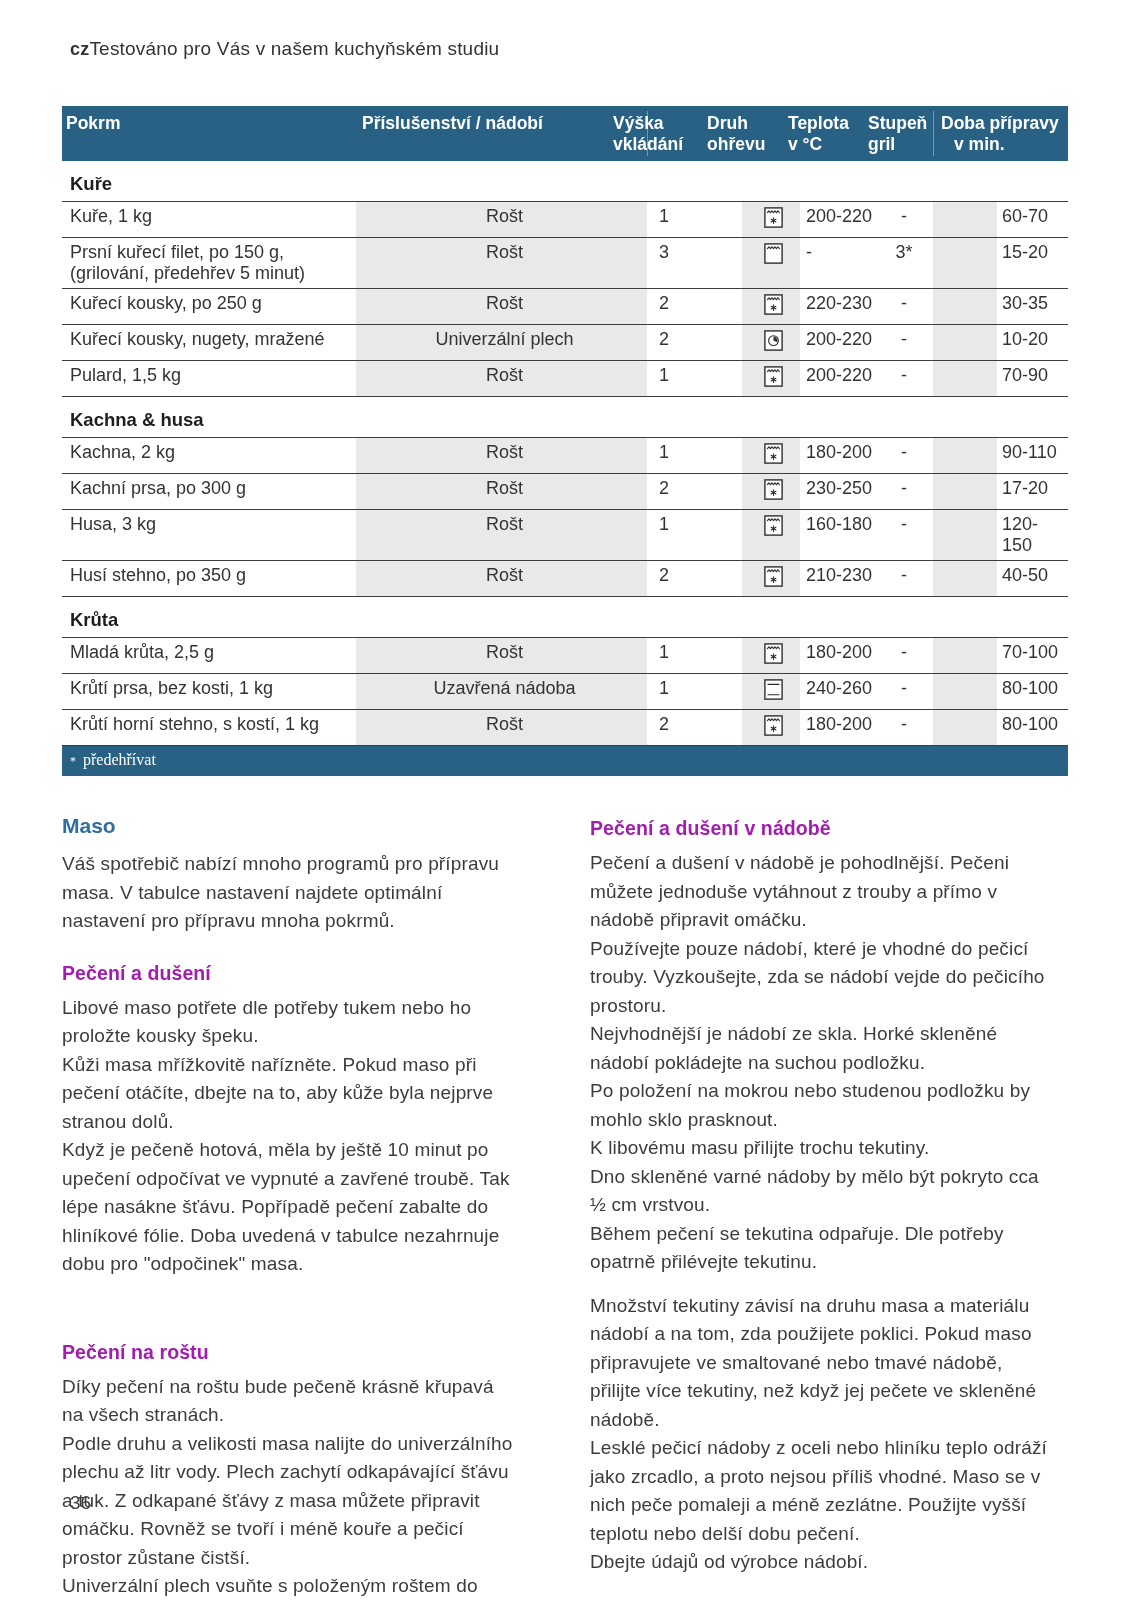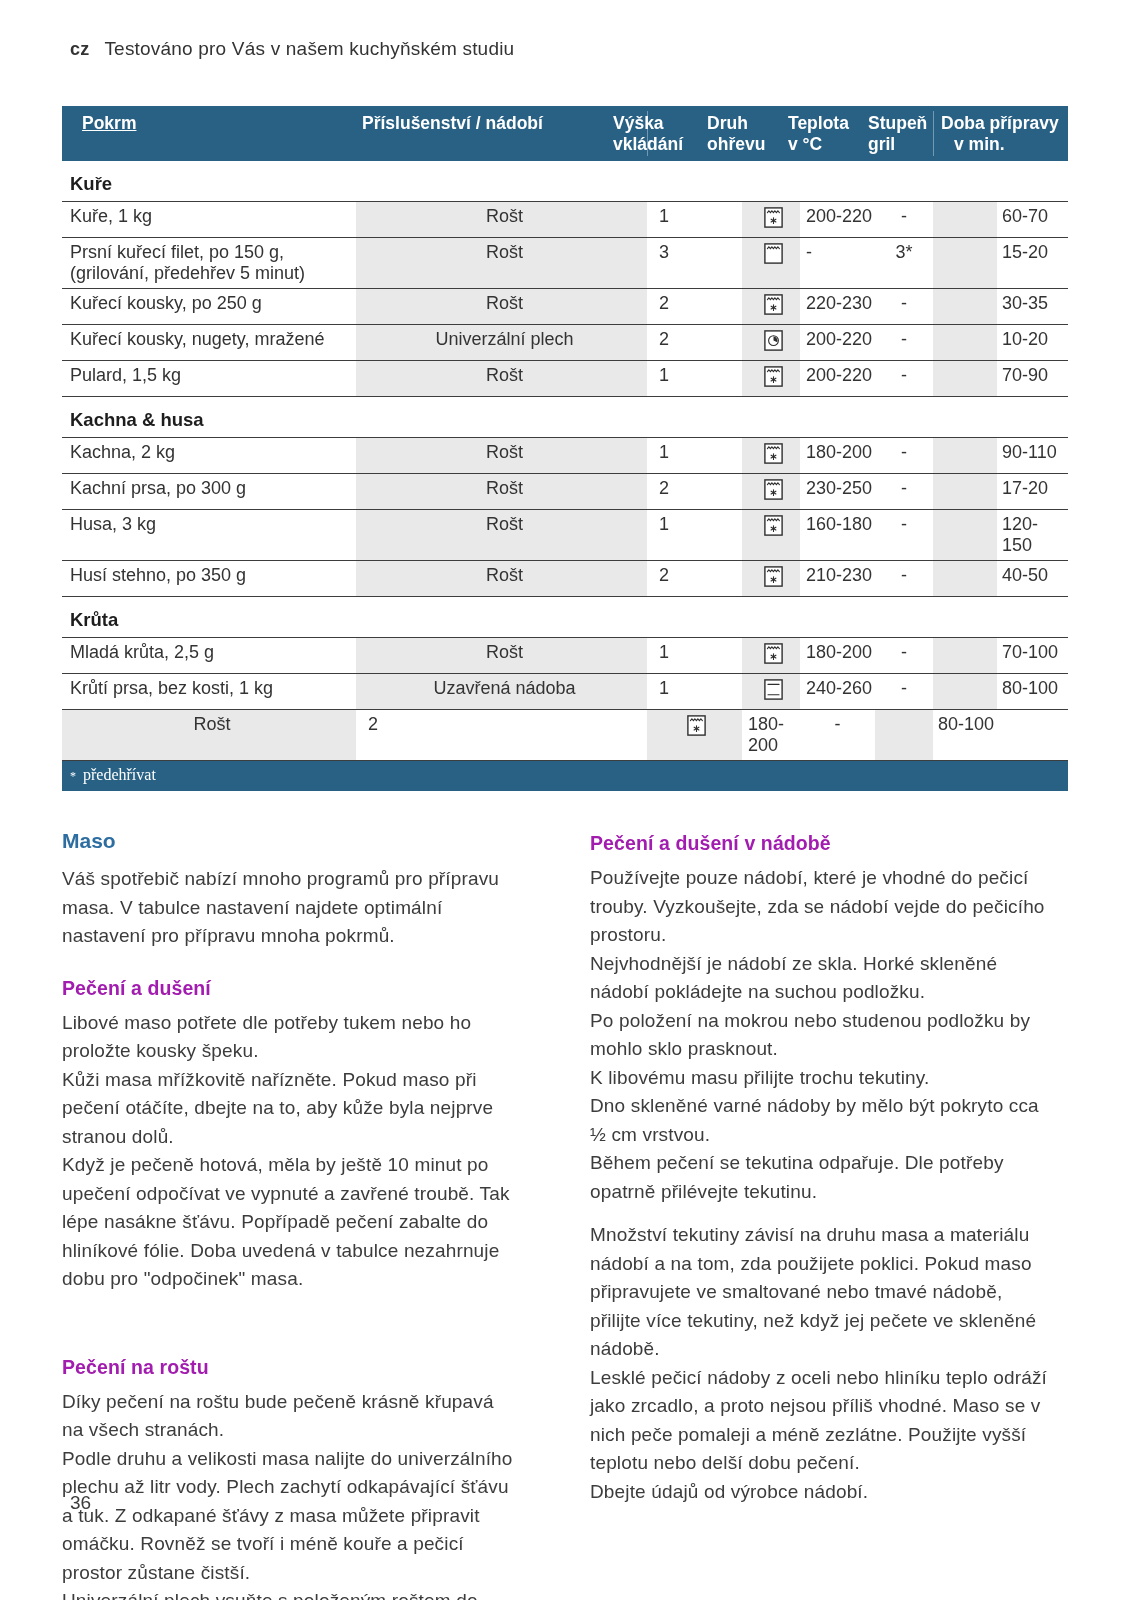--- a/index.html
+++ b/index.html
@@ -1,29 +1,29 @@
 <!DOCTYPE html>
 <html><head>
 <meta charset="utf-8">
 <style>
   html,body{margin:0;padding:0;background:#ffffff;}
   .page{position:relative;width:1130px;height:1600px;background:#fff;overflow:hidden;
         font-family:"Liberation Sans","DejaVu Sans",sans-serif;}
 
   
   .topbar{margin:38px 0 0 70px;font-size:19px;color:#333;letter-spacing:.2px;}
-  .cz{font-weight:bold;font-size:18px;margin-right:15px;text-align:right;}
+  .cz{font-weight:bold;font-size:18px;text-align:right;}
 
   
   .ovtable{width:1006px;margin:46px 0 0 62px;font-size:18px;color:#333;}
   .thead{position:relative;background:#286184;color:#fff;display:grid;
          grid-template-columns:294px 257px 94px 81px 80px 73px 1fr;
          height:55px;font-weight:bold;font-size:17.5px;}
   .hc{padding-top:7px;line-height:21px;}
-  .hc.l8{padding-left:20px;text-decoration:underline;} .hc.l6{padding-left:6px;}
+  .hc.l8{padding-left:4px;} .hc.l6{padding-left:6px;}
   .hc .ind{padding-left:13px;}
   .hdiv{position:absolute;top:5px;bottom:5px;width:1px;background:rgba(255,255,255,.35);}
 
   .trow-title{font-weight:bold;font-size:18.5px;padding:12px 0 6px 8px;
               border-bottom:1.5px solid #3d3d3d;color:#1d1d1d;}
   .trow{display:grid;grid-template-columns:294px 291px 95px 58px 75px 58px 64px 1fr;
         border-bottom:1.5px solid #3d3d3d;min-height:28px;line-height:21px;}
   .c{padding-top:4px;padding-bottom:4px;}
   .c-pokrm{padding-left:8px;padding-right:6px;}
   .c-pris{padding-left:6px;}
@@ -296,20 +296,21 @@
               <line x1="4" y1="5.4" x2="15" y2="5.4" fill="none" stroke="#2f2f2f" stroke-width="1.1" stroke-linecap="round"></line>
               <line x1="4" y1="15.8" x2="15" y2="15.8" fill="none" stroke="#2f2f2f" stroke-width="1.1" stroke-linecap="round"></line>
             </svg></span></div>
       <div class="c c-tepl">240-260</div>
       <div class="c c-stup">-</div>
       <div class="c gray"></div>
       <div class="c c-doba">80-100</div>
     </div>
 
     <div class="trow">
+      <div class="c c-pokrm">Krůtí horní stehno, s kostí, 1 kg</div>
       <div class="c c-pris gray">Rošt</div>
       <div class="c c-vyska">2</div>
       <div class="c c-druh gray"><span class="oven-icon"><svg width="19" height="21" viewBox="0 0 19 21">
               <rect x="0.9" y="0.9" width="17.2" height="19.2" fill="#ffffff" stroke="#2f2f2f" stroke-width="1.4"></rect>
               <path d="M3.4 5.6 L4.9 3.9 L6.4 5.6 L7.9 3.9 L9.4 5.6 L10.9 3.9 L12.4 5.6 L13.9 3.9 L15.4 5.6" fill="none" stroke="#2f2f2f" stroke-width="1.1" stroke-linecap="round"></path>
               <g fill="none" stroke="#2f2f2f" stroke-width="1.1" stroke-linecap="round">
                 <line x1="9.5" y1="10.8" x2="9.5" y2="16.4"></line>
                 <line x1="7.1" y1="12.2" x2="11.9" y2="15"></line>
                 <line x1="7.1" y1="15" x2="11.9" y2="12.2"></line>
               </g>
@@ -339,20 +340,21 @@
 
       <div class="h2 big-gap">Pečení na roštu</div>
       <p class="tline">Díky pečení na roštu bude pečeně krásně křupavá na všech stranách.</p>
       <p class="tline">Podle druhu a velikosti masa nalijte do univerzálního plechu až litr vody. Plech zachytí odkapávající šťávu a tuk. Z odkapané šťávy z masa můžete připravit omáčku. Rovněž se tvoří i méně kouře a pečicí prostor zůstane čistší.</p>
       <p class="tline">Univerzální plech vsuňte s položeným roštem do uvedené úrovně vkládání. Dbejte na to, aby rošt správně doléhal na univerzální plech.</p>
 
     </div>
 
     <div class="col">
       <div class="h2 first">Pečení a dušení v nádobě</div>
+      <p class="tline">Pečení a dušení v nádobě je pohodlnější. Pečeni můžete jednoduše vytáhnout z trouby a přímo v nádobě připravit omáčku.</p>
       <p class="tline">Používejte pouze nádobí, které je vhodné do pečicí trouby. Vyzkoušejte, zda se nádobí vejde do pečicího prostoru.</p>
       <p class="tline">Nejvhodnější je nádobí ze skla. Horké skleněné nádobí pokládejte na suchou podložku.</p>
       <p class="tline">Po položení na mokrou nebo studenou podložku by mohlo sklo prasknout.</p>
       <p class="tline">K libovému masu přilijte trochu tekutiny.</p>
       <p class="tline">Dno skleněné varné nádoby by mělo být pokryto cca ½ cm vrstvou.</p>
 
       <p class="tline">Během pečení se tekutina odpařuje. Dle potřeby opatrně přilévejte tekutinu.</p>
       <p class="tline pgap">Množství tekutiny závisí na druhu masa a materiálu nádobí a na tom, zda použijete poklici. Pokud maso připravujete ve smaltované nebo tmavé nádobě, přilijte více tekutiny, než když jej pečete ve skleněné nádobě.</p>
       <p class="tline">Lesklé pečicí nádoby z oceli nebo hliníku teplo odráží jako zrcadlo, a proto nejsou příliš vhodné. Maso se v nich peče pomaleji a méně zezlátne. Použijte vyšší teplotu nebo delší dobu pečení.</p>
       <p class="tline">Dbejte údajů od výrobce nádobí.</p>

